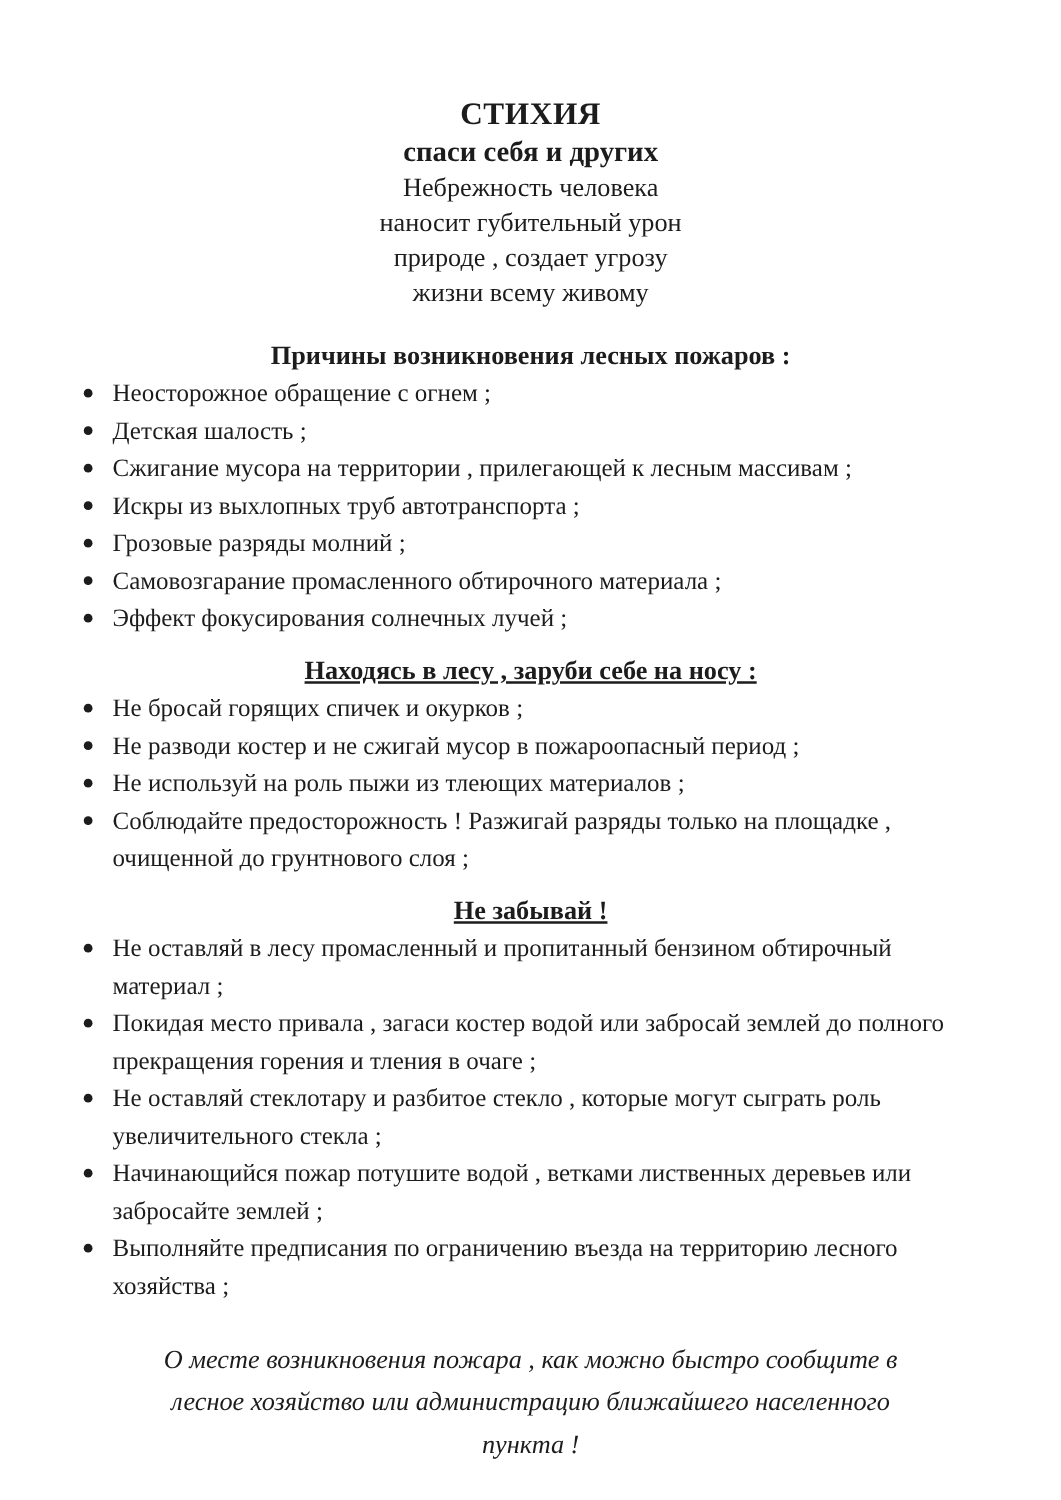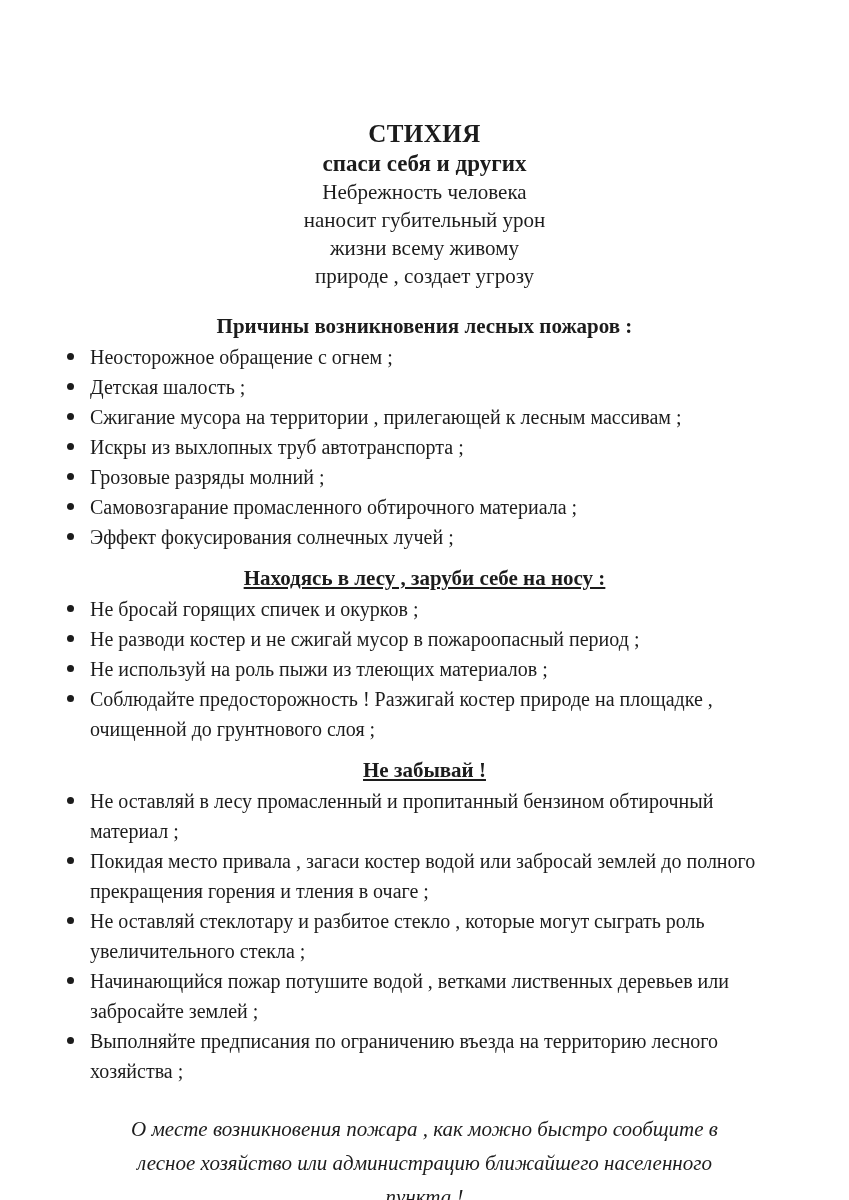--- a/index.html
+++ b/index.html
@@ -8,21 +8,21 @@
     width: 849px;
     height: 1200px;
     margin: 0 auto;
     background: #ffffff;
     color: #1c1c1c;
     font-family: "Liberation Serif", "DejaVu Serif", serif;
     overflow: hidden;
     position: relative;
   }
   .header {
-    padding-top: 118px;
+    padding-top: 76px;
     text-align: center;
   }
   .doc-title {
     font-size: 25px;
     font-weight: bold;
     line-height: 32px;
     letter-spacing: 0.5px;
   }
   .doc-subtitle {
     font-size: 23px;
@@ -73,22 +73,22 @@
 </head>
 <body>
 
 <div class="page">
 
   <div class="header">
     <div class="doc-title">СТИХИЯ</div>
     <div class="doc-subtitle">спаси себя и других</div>
     <div class="header-line">Небрежность человека</div>
     <div class="header-line">наносит губительный урон</div>
+    <div class="header-line">природе , создает угрозу</div>
     <div class="header-line">жизни всему живому</div>
-    <div class="header-line">природе , создает угрозу</div>
   </div>
 
   <div class="section">
     <div class="section-heading first">Причины возникновения лесных пожаров :</div>
     <ul class="bullet-list">
       <li><span class="dot"></span><span>Неосторожное обращение с огнем ;</span></li>
       <li><span class="dot"></span><span>Детская шалость ;</span></li>
       <li><span class="dot"></span><span>Сжигание мусора на территории , прилегающей к лесным массивам ;</span></li>
       <li><span class="dot"></span><span>Искры из выхлопных труб автотранспорта ;</span></li>
       <li><span class="dot"></span><span>Грозовые разряды молний ;</span></li>
@@ -96,21 +96,21 @@
       <li><span class="dot"></span><span>Эффект фокусирования солнечных лучей ;</span></li>
     </ul>
   </div>
 
   <div class="section">
     <div class="section-heading later">Находясь в лесу , заруби себе на носу :</div>
     <ul class="bullet-list">
       <li><span class="dot"></span><span>Не бросай горящих спичек и окурков ;</span></li>
       <li><span class="dot"></span><span>Не разводи костер и не сжигай мусор в пожароопасный период ;</span></li>
       <li><span class="dot"></span><span>Не используй на роль пыжи из тлеющих материалов ;</span></li>
-      <li><span class="dot"></span><span>Соблюдайте предосторожность ! Разжигай костер природе на площадке , очищенной до грунтнового слоя ;</span></li>
+      <li><span class="dot"></span><span>Соблюдайте предосторожность ! Разжигай разряды только на площадке , очищенной до грунтнового слоя ;</span></li>
     </ul>
   </div>
 
   <div class="section">
     <div class="section-heading later">Не забывай !</div>
     <ul class="bullet-list">
       <li><span class="dot"></span><span>Не оставляй в лесу промасленный и пропитанный бензином обтирочный материал ;</span></li>
       <li><span class="dot"></span><span>Покидая место привала , загаси костер водой или забросай землей до полного прекращения горения и тления в очаге ;</span></li>
       <li><span class="dot"></span><span>Не оставляй стеклотару и разбитое стекло , которые могут сыграть роль увеличительного стекла ;</span></li>
       <li><span class="dot"></span><span>Начинающийся пожар потушите водой , ветками лиственных деревьев или забросайте землей ;</span></li>

